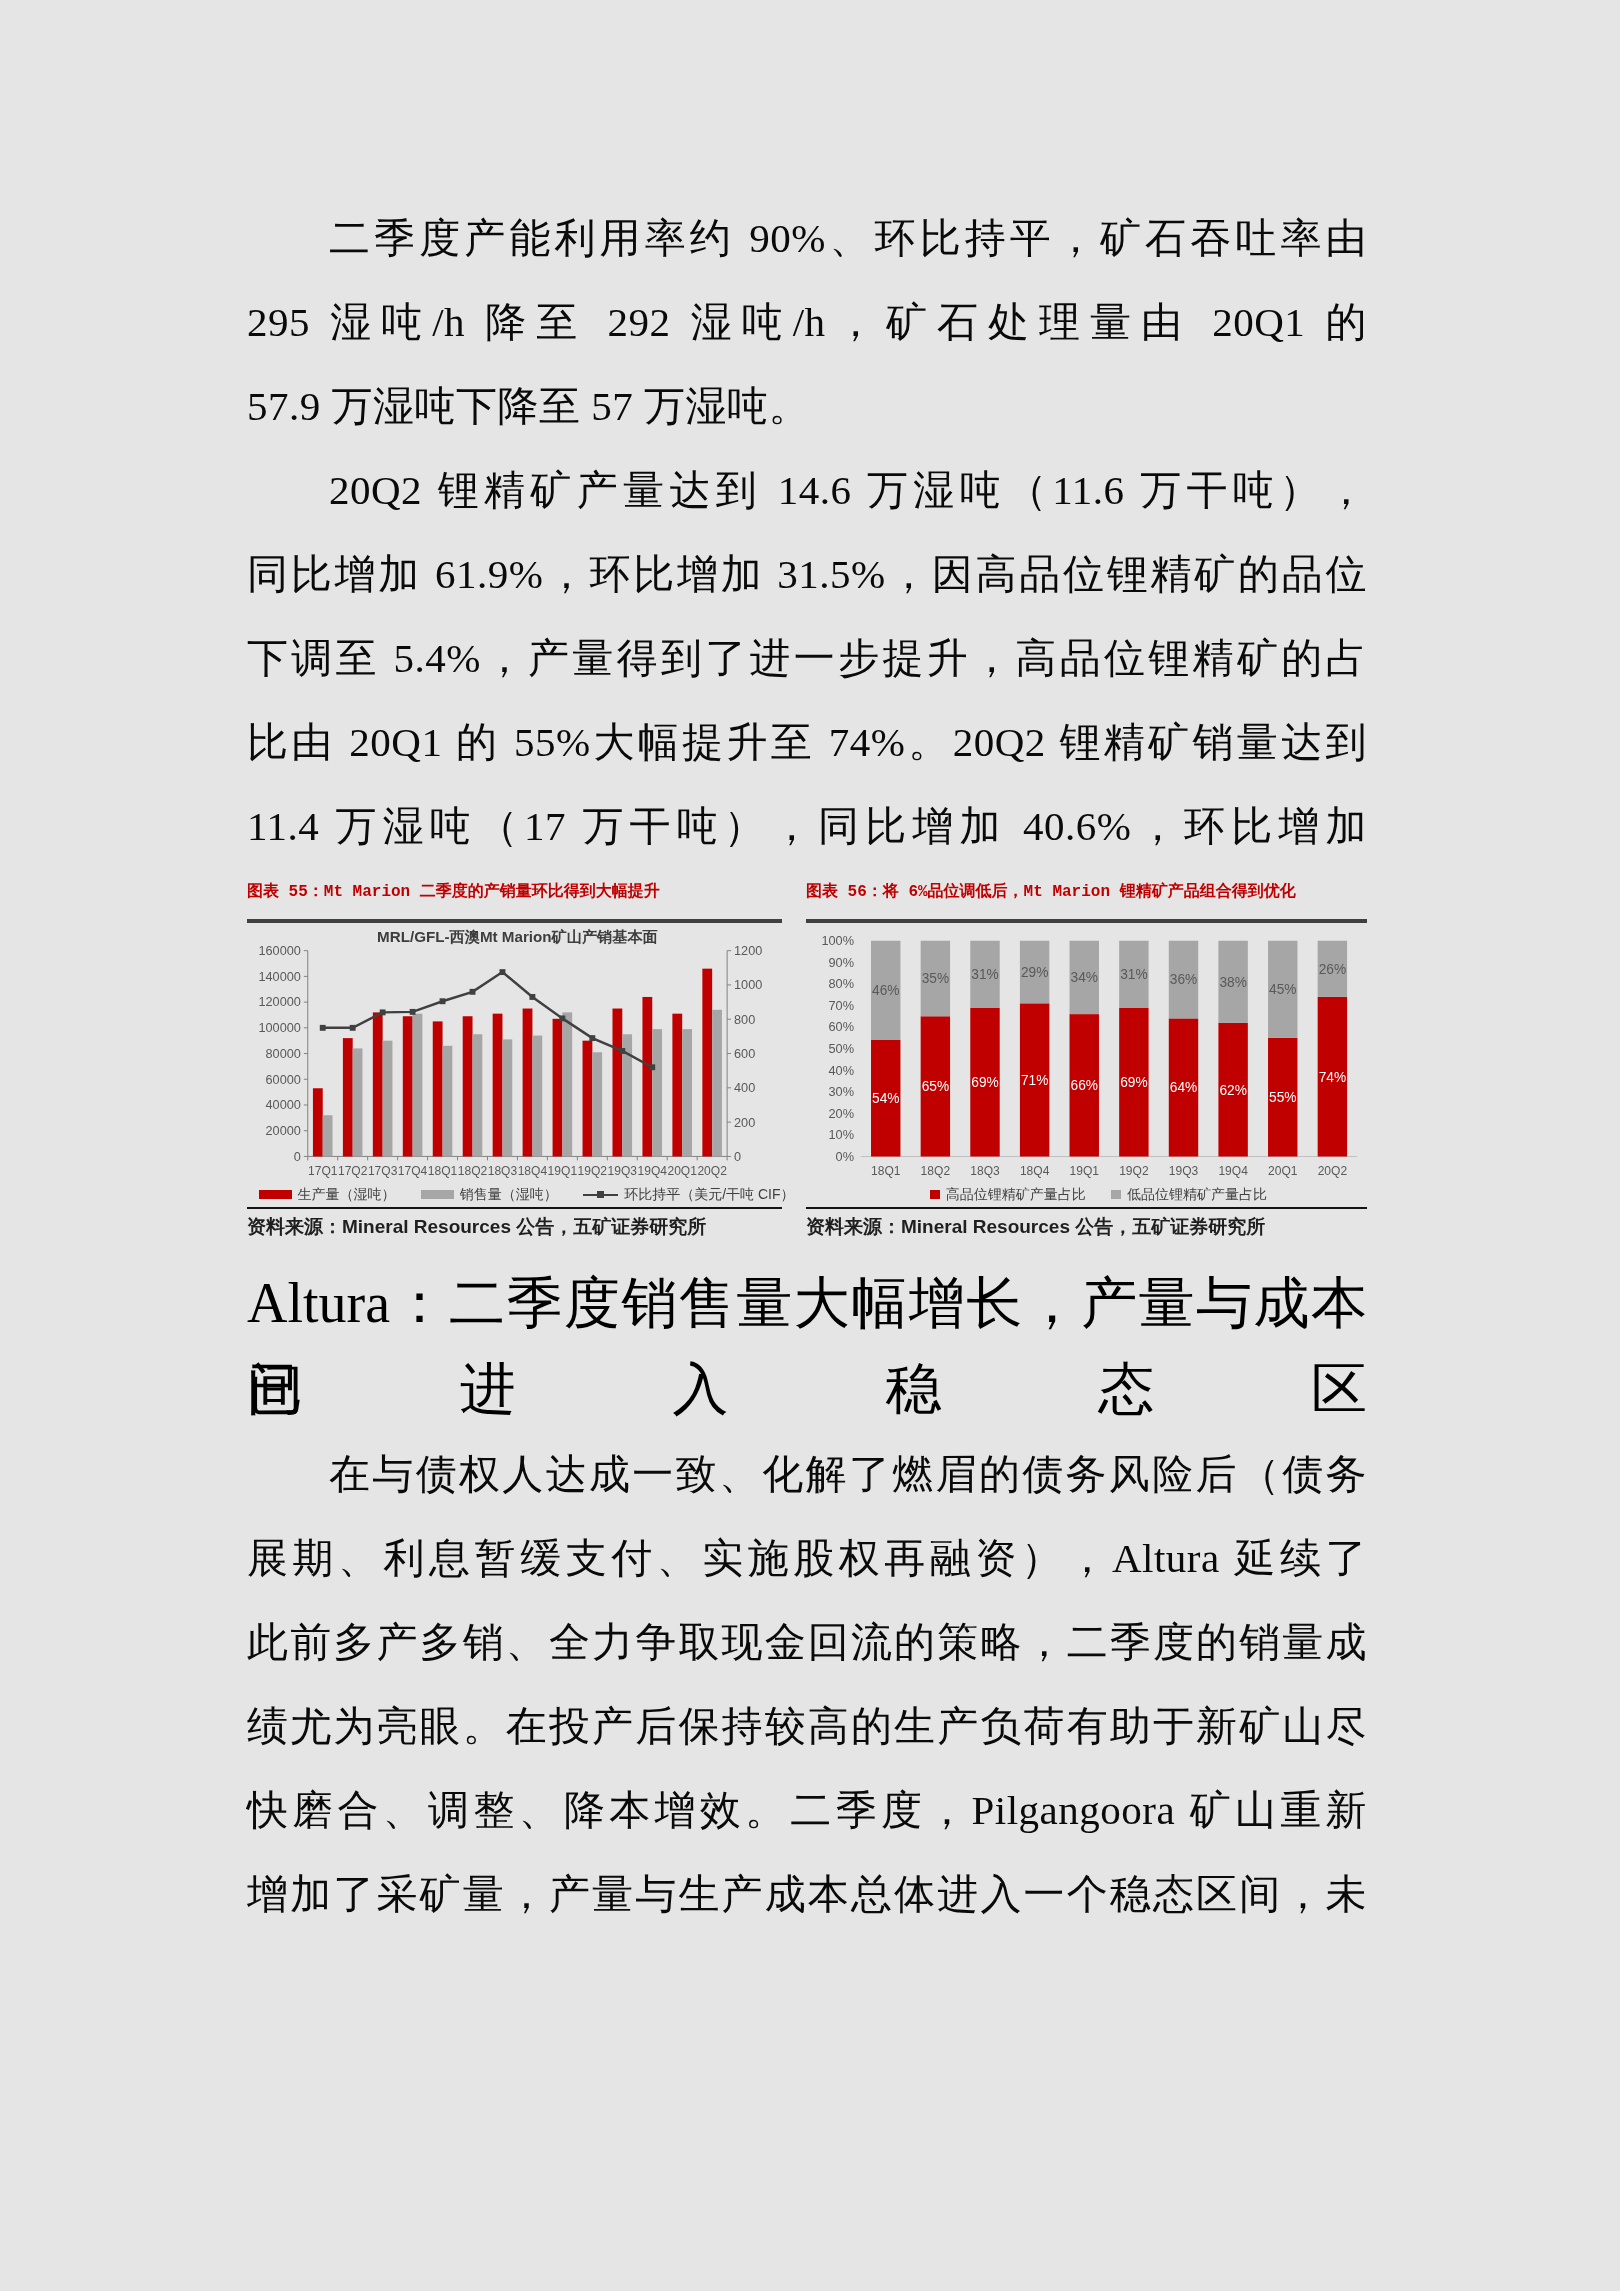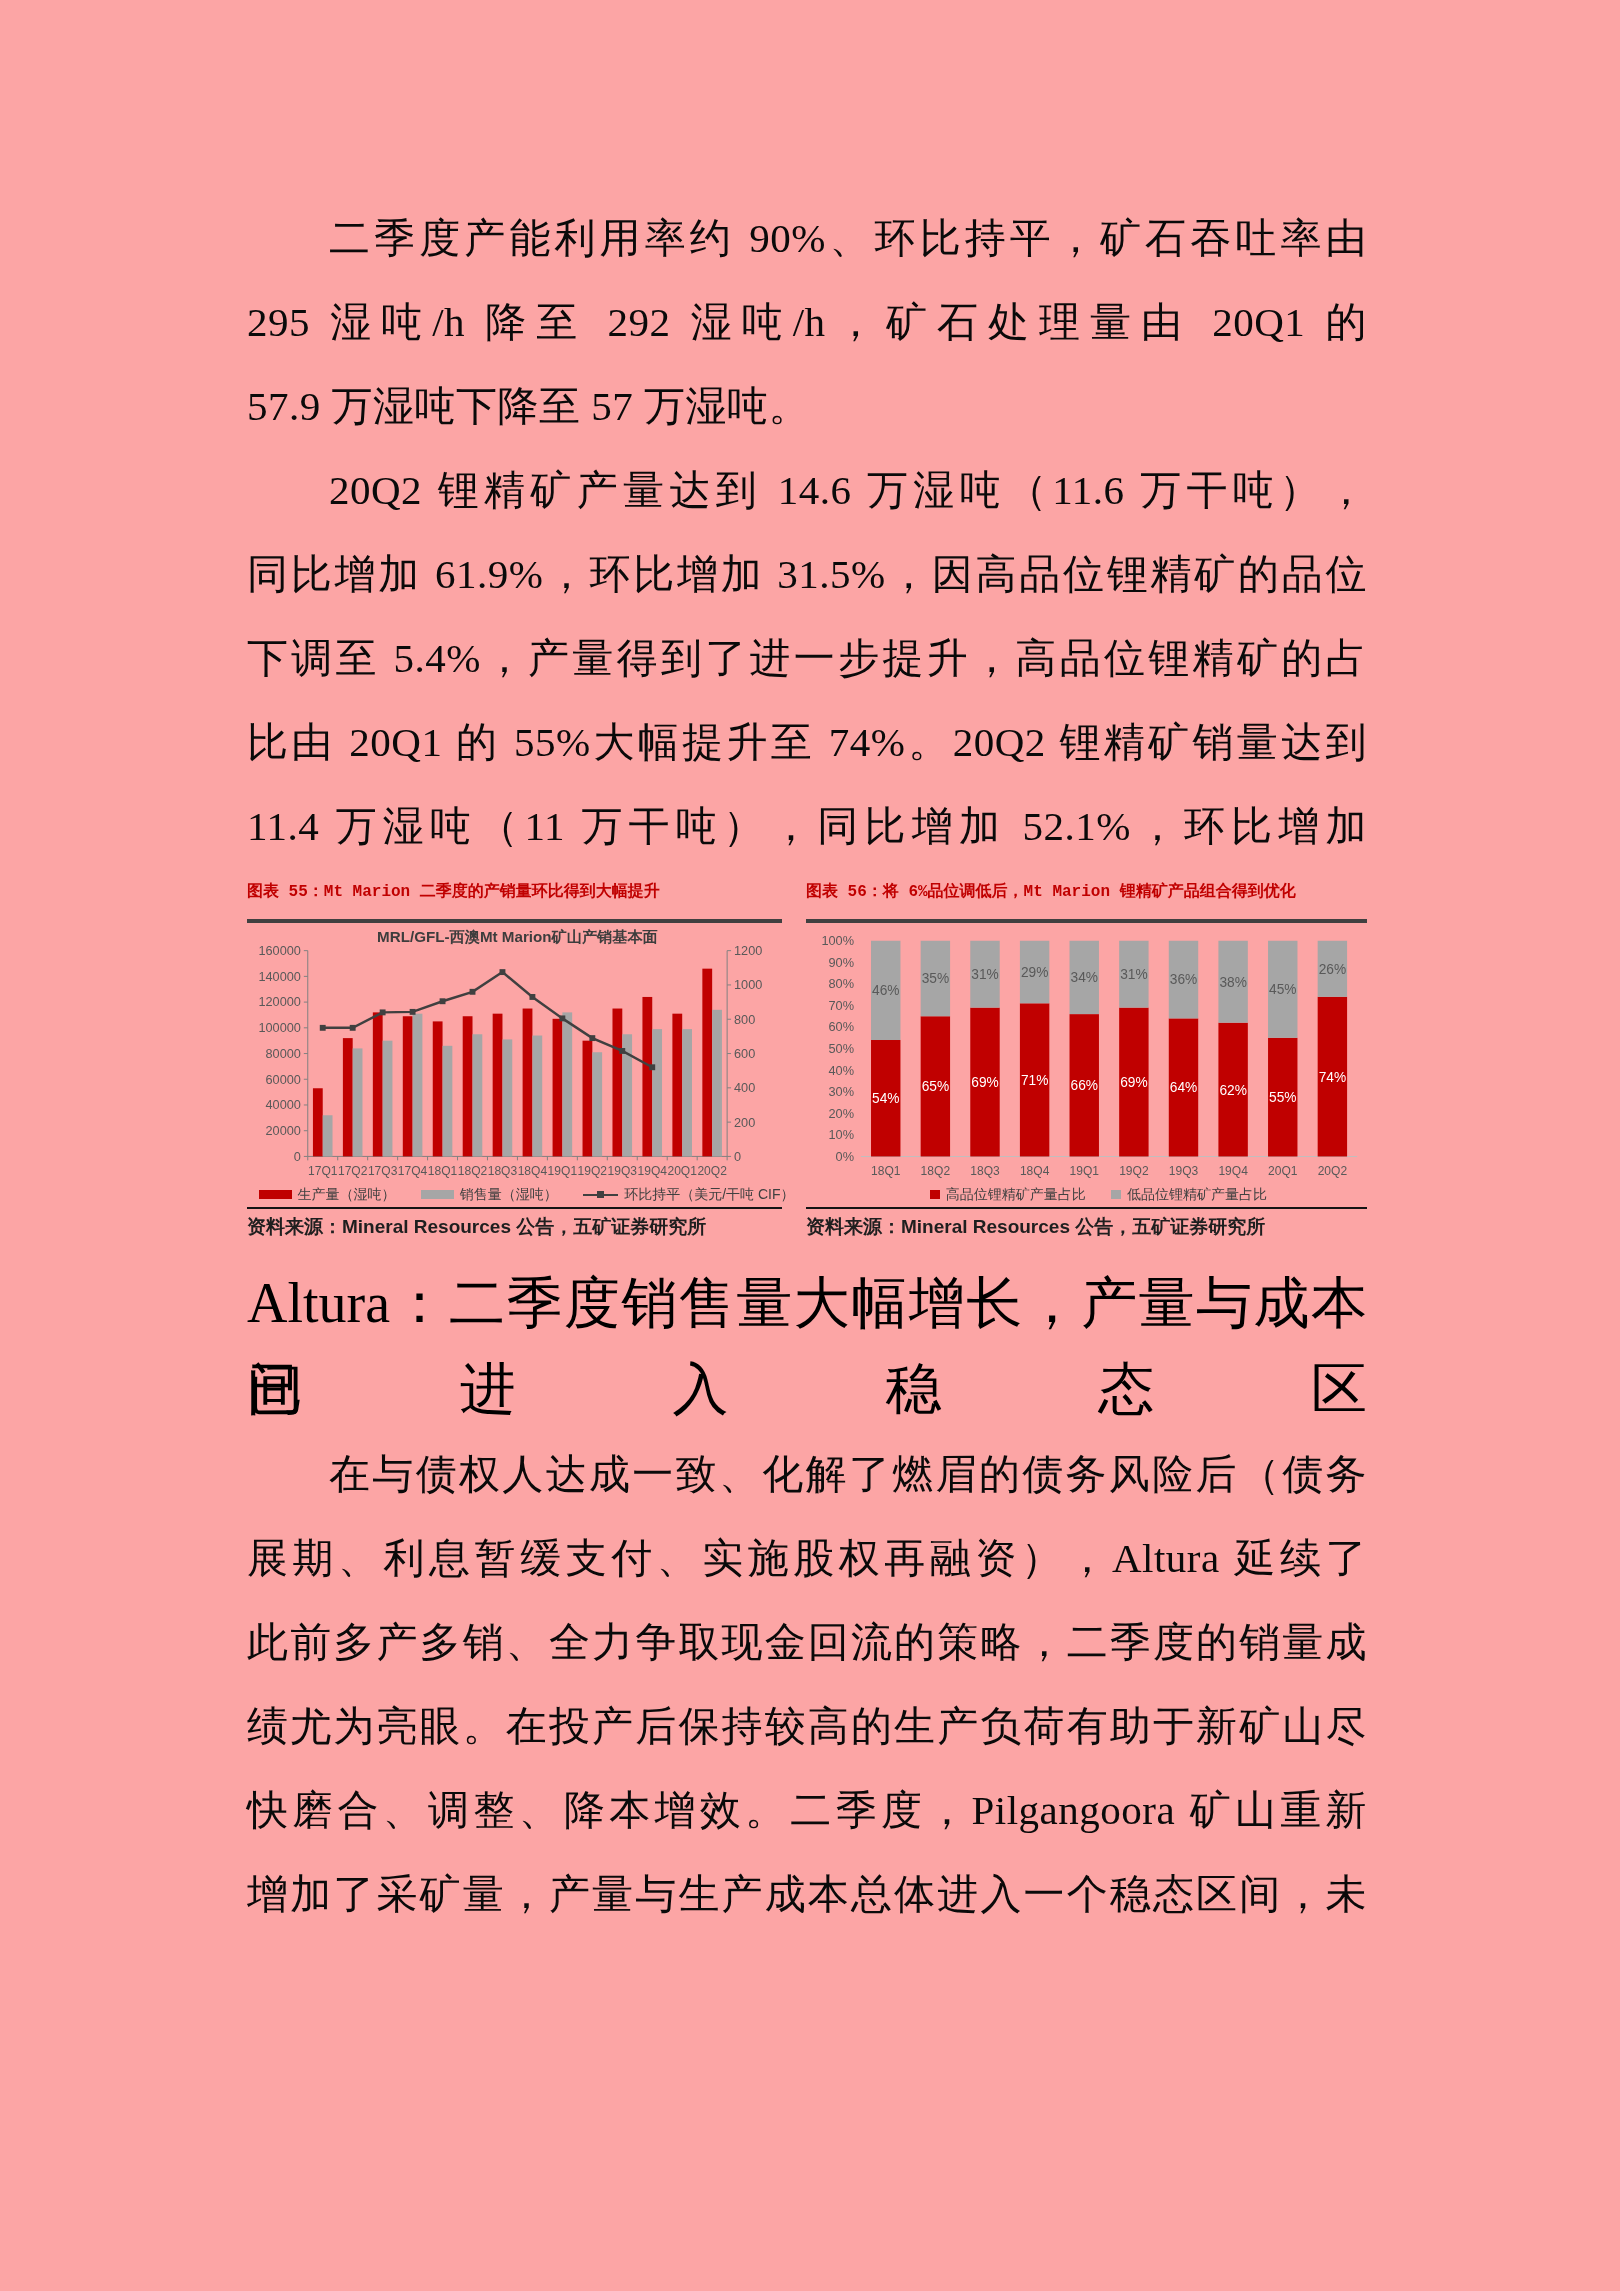--- a/index.html
+++ b/index.html
@@ -1,19 +1,19 @@
 <!DOCTYPE html>
 <html><head>
 <meta charset="utf-8">
 <style>
   html,body{margin:0;padding:0;background:#ffffff;}
   .page{
     position:relative;
     width:1620px;height:2292px;
-    background:#fca5a5;
+    background:#e5e5e5;
     font-family:"Liberation Serif","DejaVu Serif",serif;
     color:#000000;
     overflow:hidden;
   }
   .content{padding:196px 253px 0 247px;}
   
   .bline{
     font-size:41px;
     height:84px;
     line-height:84px;
@@ -90,21 +90,21 @@
       <div class="bline fill indent">二季度产能利用率约 90%、环比持平，矿石吞吐率由</div>
       <div class="bline fill">295 湿吨/h 降至 292 湿吨/h，矿石处理量由 20Q1 的</div>
       <div class="bline">57.9 万湿吨下降至 57 万湿吨。</div>
     </div>
 
     <div class="para">
       <div class="bline fill indent">20Q2 锂精矿产量达到 14.6 万湿吨（11.6 万干吨），</div>
       <div class="bline fill">同比增加 61.9%，环比增加 31.5%，因高品位锂精矿的品位</div>
       <div class="bline fill">下调至 5.4%，产量得到了进一步提升，高品位锂精矿的占</div>
       <div class="bline fill">比由 20Q1 的 55%大幅提升至 74%。20Q2 锂精矿销量达到</div>
-      <div class="bline fill">11.4 万湿吨（11 万干吨），同比增加 52.1%，环比增加</div>
+      <div class="bline fill">11.4 万湿吨（17 万干吨），同比增加 40.6%，环比增加</div>
     </div>
 
     <div class="figures-row">
 
       <figure class="fig fig-55">
         <div class="fig-caption">图表 55：Mt Marion 二季度的产销量环比得到大幅提升</div>
         <div class="rule-top"></div>
         <div class="chart-box">
           <svg width="535" height="257" viewBox="0 0 546 262">
               <text x="276" y="15" text-anchor="middle" font-size="15.5" font-weight="600" fill="#3d3d3d" font-family="&quot;Liberation Sans&quot;,&quot;DejaVu Sans&quot;,sans-serif">MRL/GFL-西澳Mt Marion矿山产销基本面</text>

